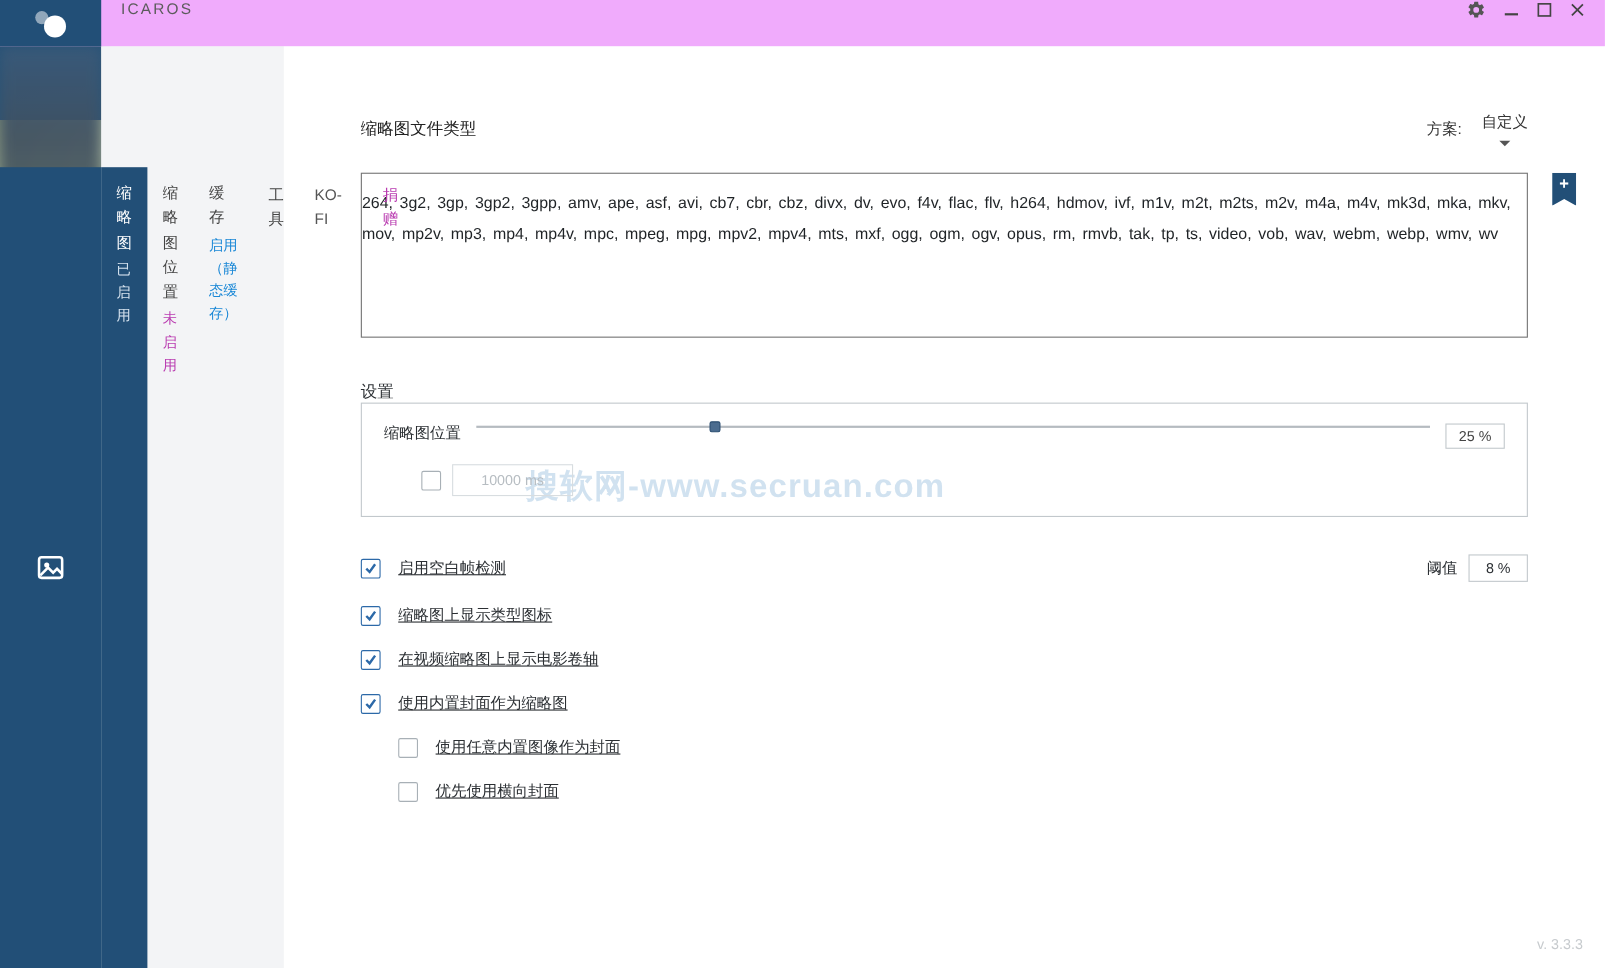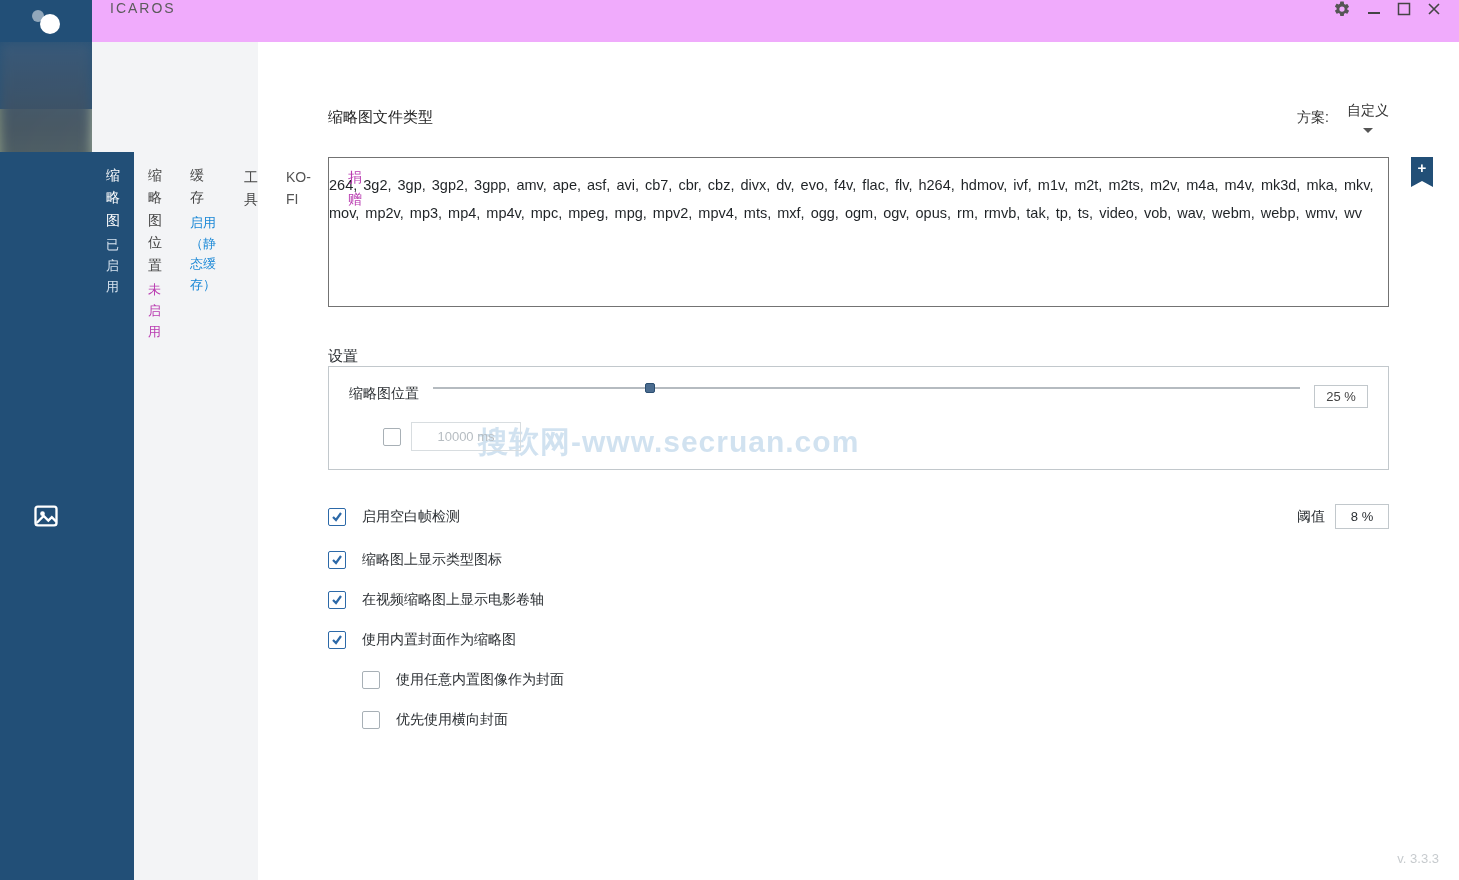--- a/index.html
+++ b/index.html
@@ -258,21 +258,21 @@
   .checkbox.empty{ border-color:#a8b0b6;}
   .checkbox svg{ display:block;}
 
   .opt-row{
     display:flex;
     align-items:center;
     gap: 16px;
     margin-bottom: 22px;
     font-size:14px;
   }
-  .opt-row .label{ flex:1;}
+  .opt-row .label{ flex:1;text-decoration:underline;}
   .opt-row .right-ctrl{
     display:flex;
     align-items:center;
     gap: 10px;
     font-size:14px;
     justify-content:space-between;
   }
   .val-box{
     border:1px solid #c2c8cc;
     padding: 4px 0;

